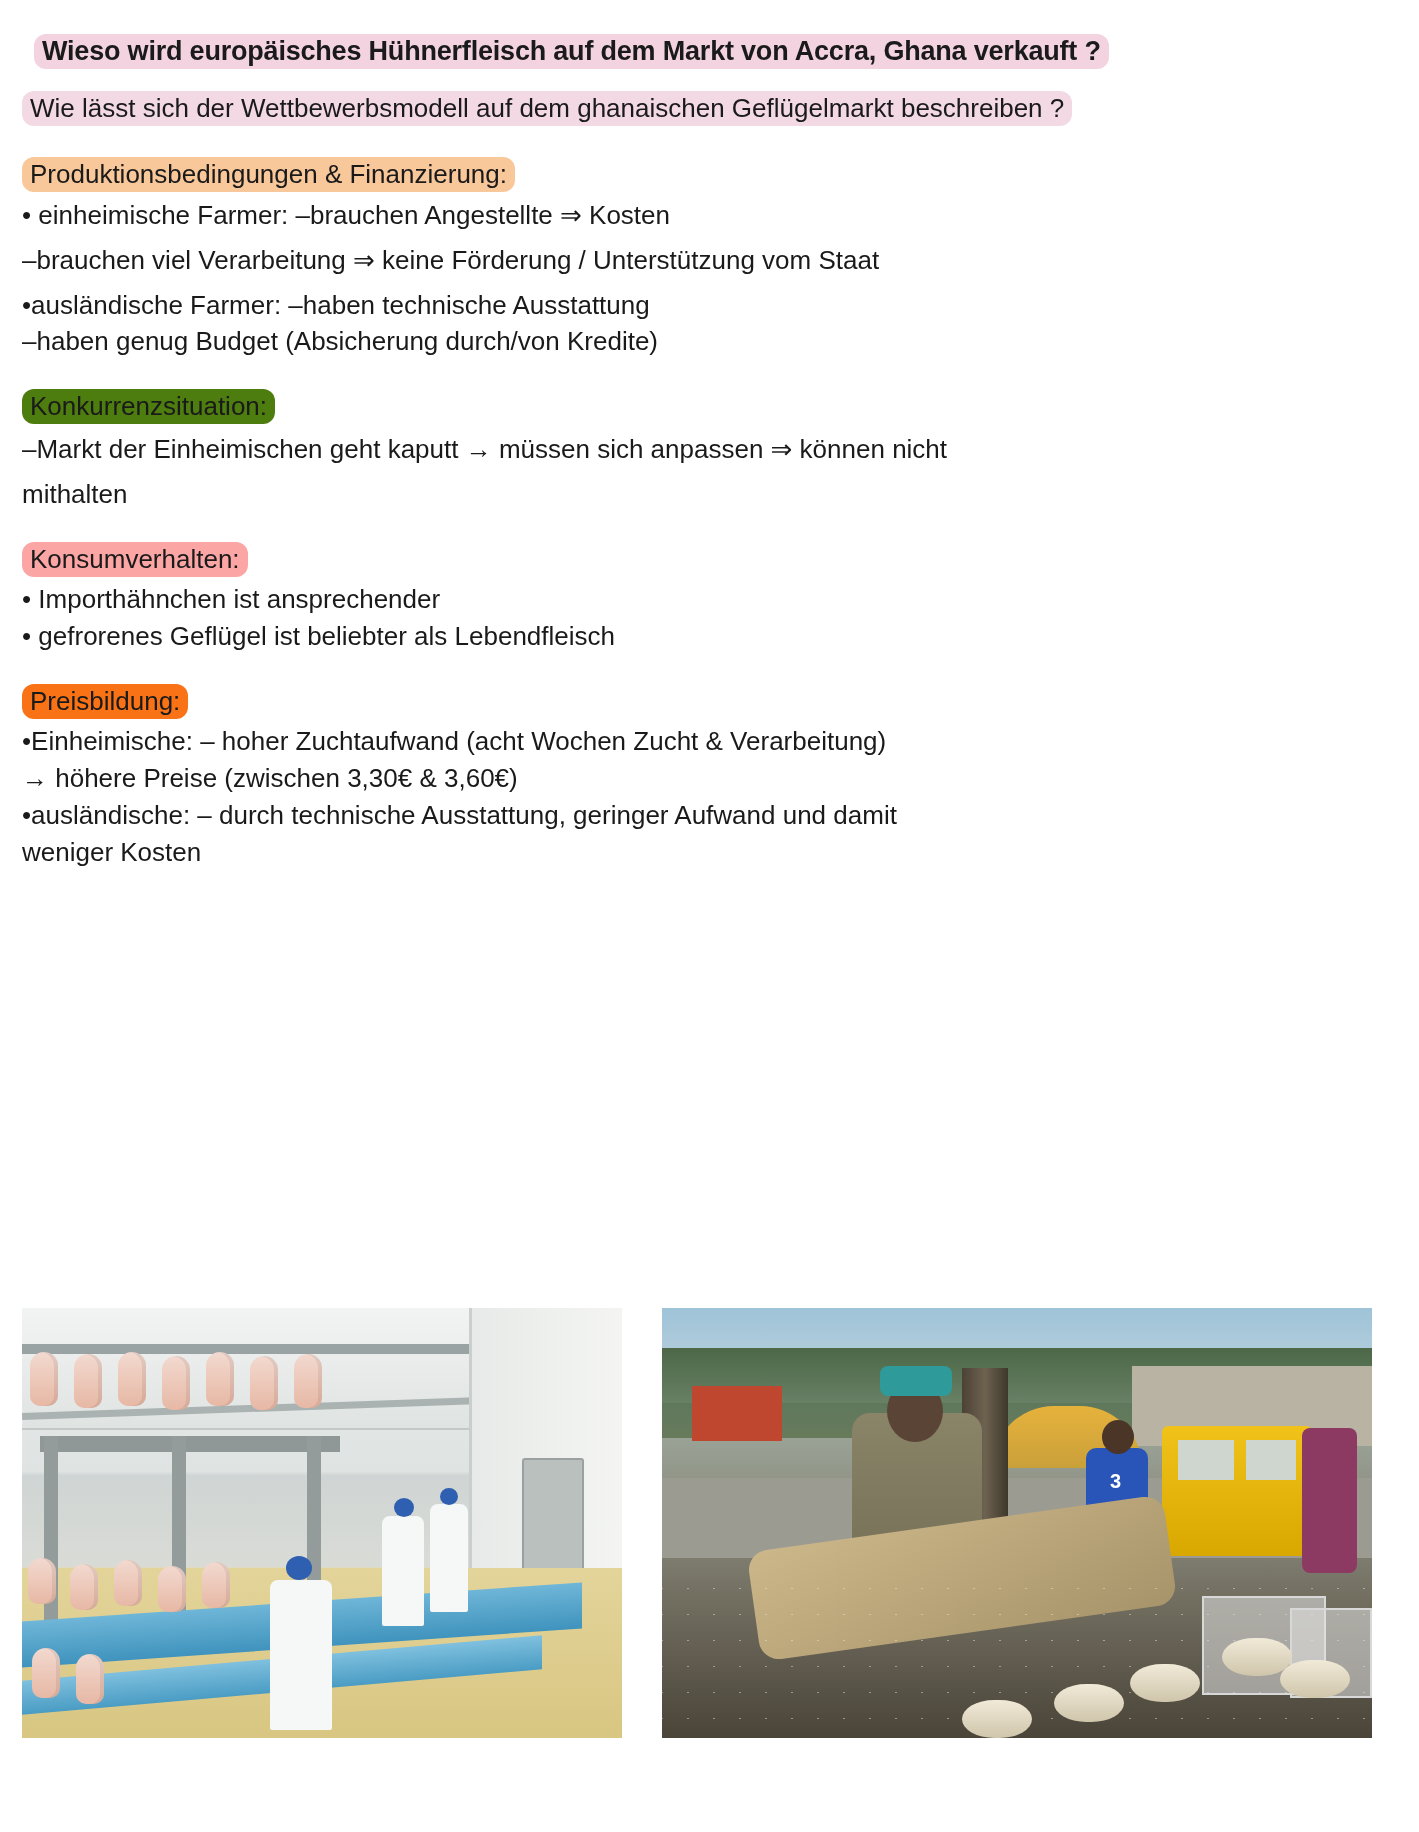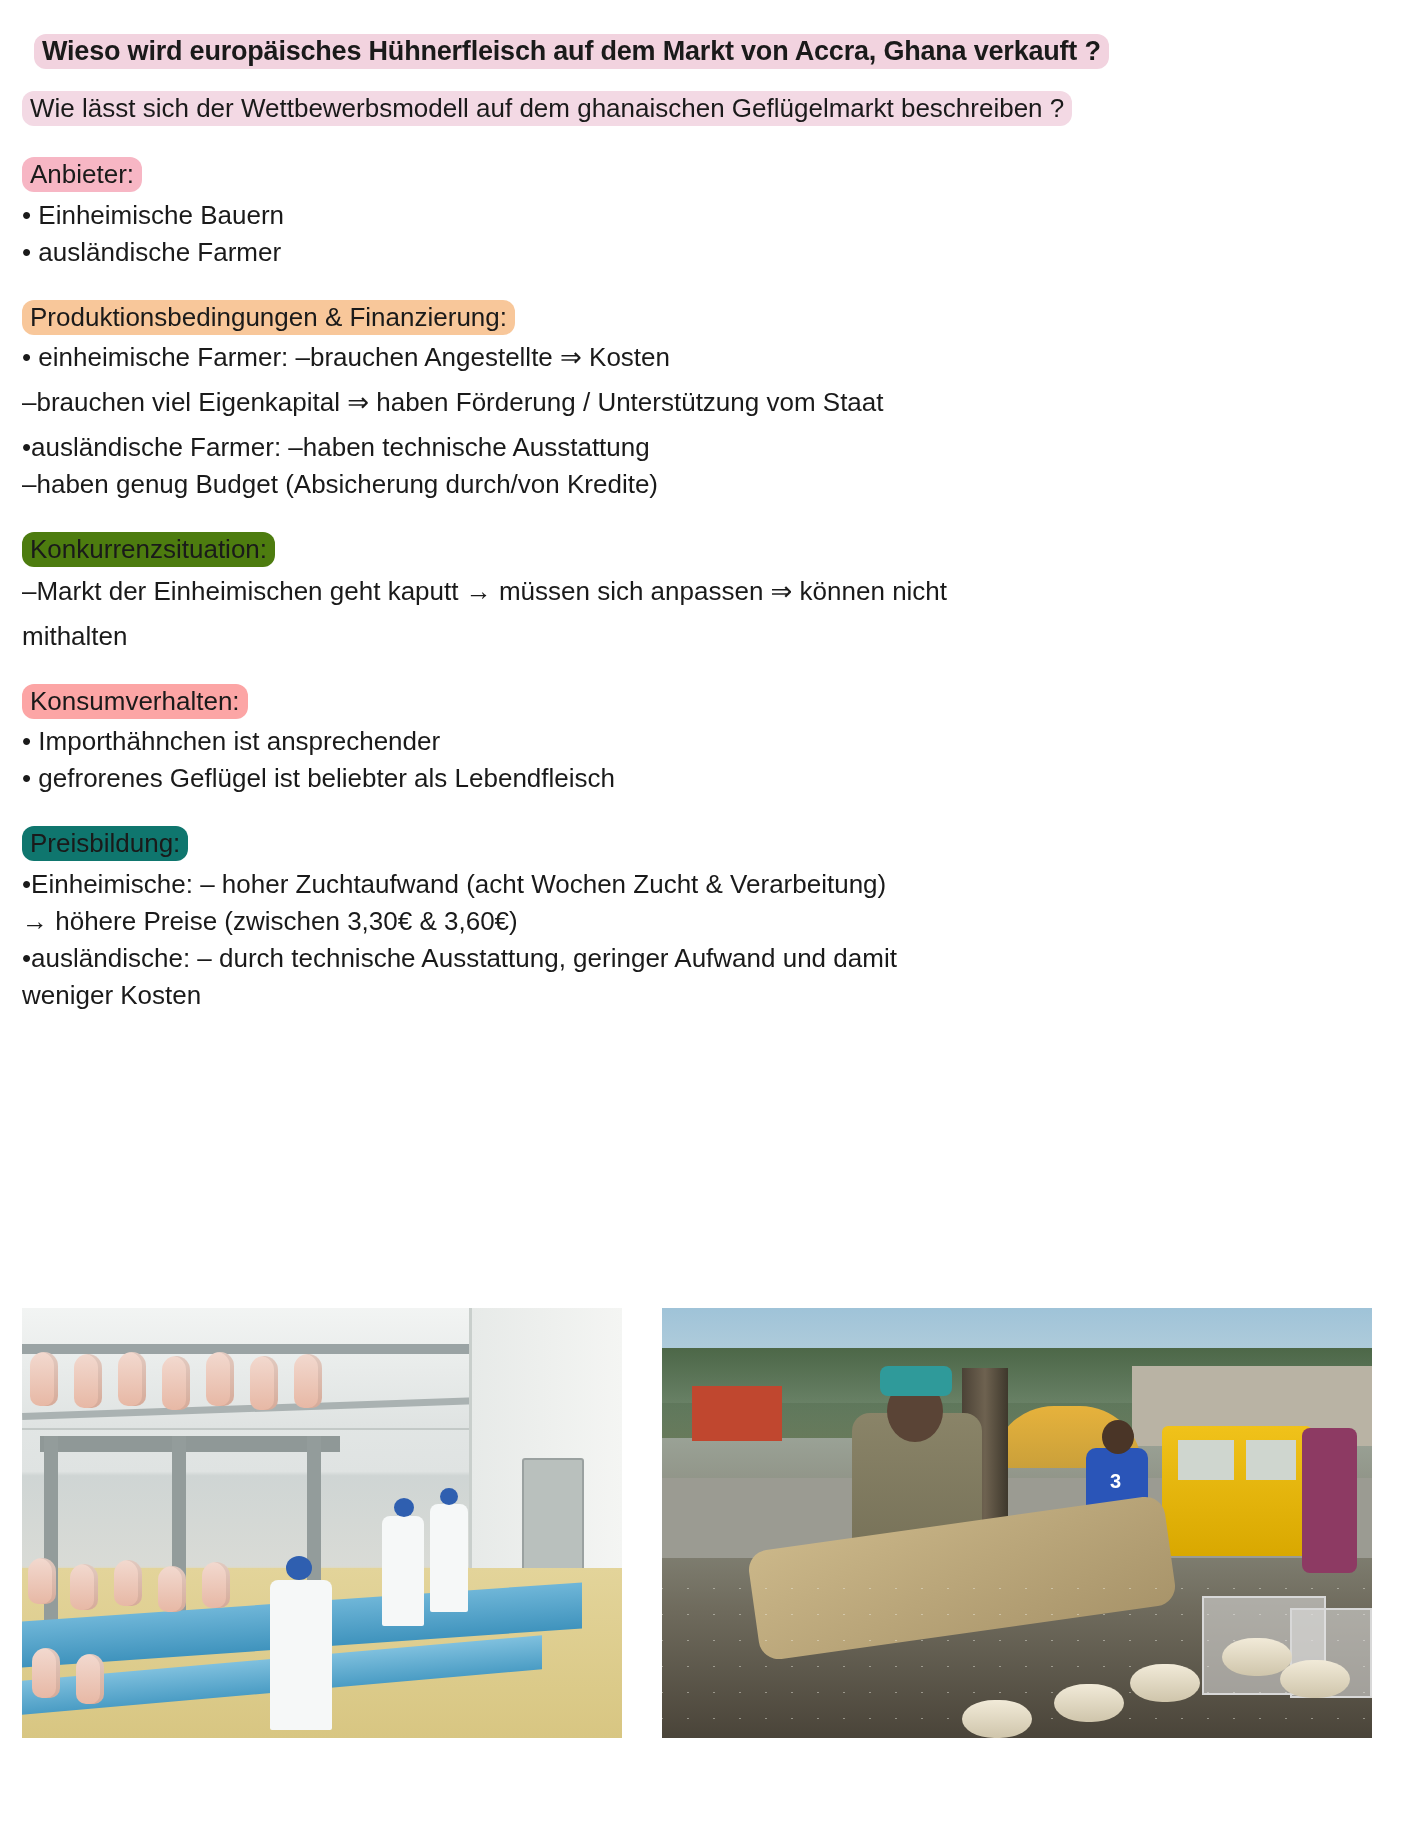--- a/index.html
+++ b/index.html
@@ -166,35 +166,28 @@
 
   <div class="title">
     <span class="hl" style="background:#f2d3df;">Wieso wird europäisches Hühnerfleisch auf dem Markt von Accra, Ghana verkauft ?</span>
   </div>
 
   <div class="subtitle">
     <span class="hl" style="background:#f3d9e4;">Wie lässt sich der Wettbewerbsmodell auf dem ghanaischen Geflügelmarkt beschreiben ?</span>
   </div>
 
   
-  <div class="section">
-    <div class="sec-head">
-      <span class="hl" style="background:#f7b6c4;">Anbieter:</span>
-    </div>
-    <p class="line">• Einheimische Bauern</p>
-    <p class="line">• ausländische Farmer</p>
-  </div>
 
   
   <div class="section">
     <div class="sec-head">
       <span class="hl" style="background:#f8c79a;">Produktionsbedingungen &amp; Finanzierung:</span>
     </div>
     <p class="line">• einheimische Farmer: –brauchen Angestellte ⇒ Kosten</p>
-    <p class="line gap">–brauchen viel Eigenkapital ⇒ haben Förderung / Unterstützung vom Staat</p>
+    <p class="line gap">–brauchen viel Verarbeitung ⇒ keine Förderung / Unterstützung vom Staat</p>
     <p class="line gap">•ausländische Farmer: –haben technische Ausstattung</p>
     <p class="line">–haben genug Budget (Absicherung durch/von  Kredite)</p>
   </div>
 
   
   <div class="section">
     <div class="sec-head">
       <span class="hl" style="background:#4d7c0f;">Konkurrenzsituation:</span>
     </div>
     <p class="line gap">–Markt der Einheimischen geht kaputt → müssen sich anpassen ⇒ können nicht</p>
@@ -206,21 +199,21 @@
     <div class="sec-head">
       <span class="hl" style="background:#fca5a5;">Konsumverhalten:</span>
     </div>
     <p class="line">• Importhähnchen ist ansprechender</p>
     <p class="line">• gefrorenes Geflügel ist beliebter als Lebendfleisch</p>
   </div>
 
   
   <div class="section">
     <div class="sec-head">
-      <span class="hl" style="background:#0f766e;">Preisbildung:</span>
+      <span class="hl" style="background:#f97316;">Preisbildung:</span>
     </div>
     <p class="line">•Einheimische: – hoher Zuchtaufwand (acht Wochen Zucht &amp; Verarbeitung)</p>
     <p class="line">→ höhere Preise (zwischen 3,30€ &amp; 3,60€)</p>
     <p class="line">•ausländische: – durch technische Ausstattung, geringer Aufwand und damit</p>
     <p class="line">weniger Kosten</p>
   </div>
 </div>
 
 <div class="images">
 

